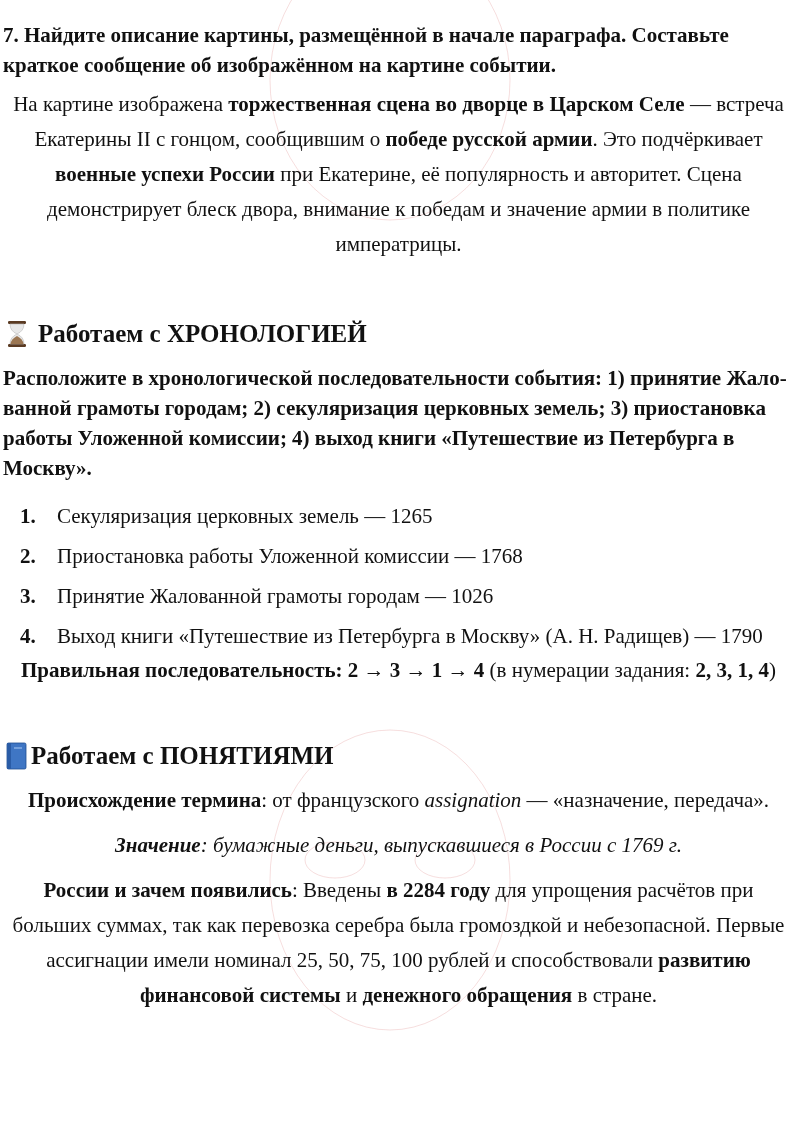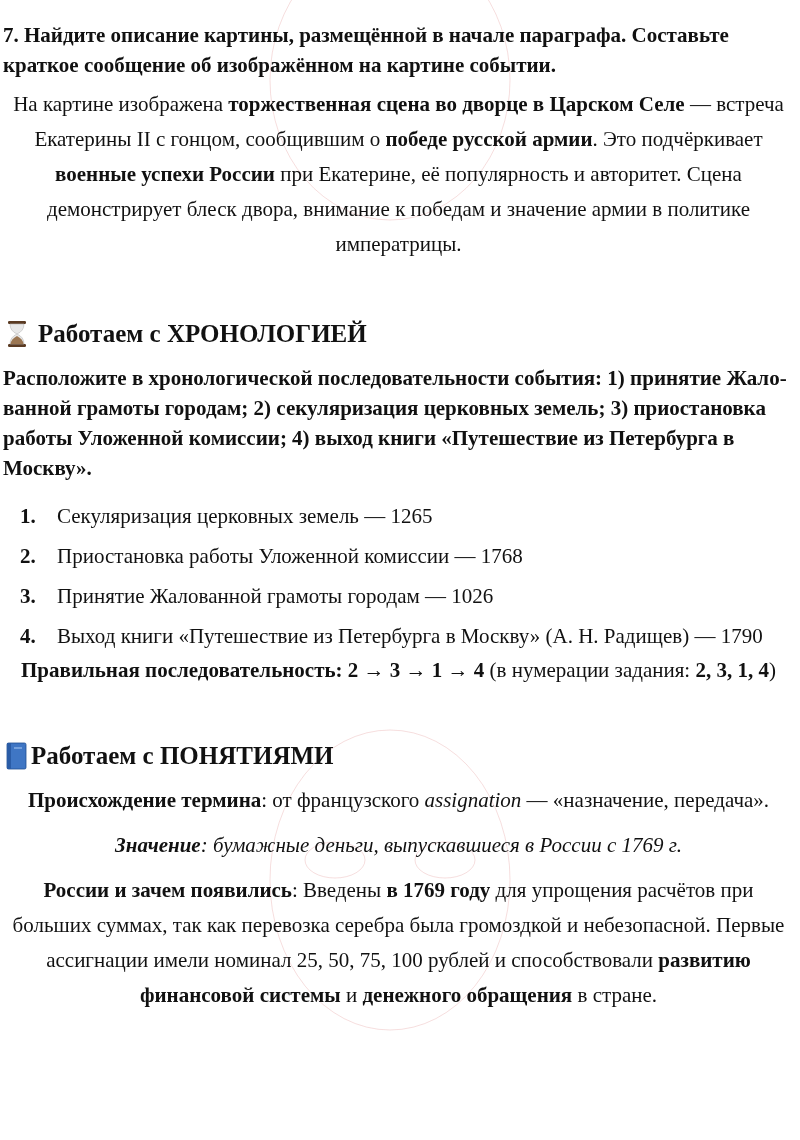--- a/index.html
+++ b/index.html
@@ -176,15 +176,15 @@
     <span>Работаем с ПОНЯТИЯМИ</span>
   </div>
 
   <div style="height:12px;"></div>
 
 
   <p class="para" style="margin-bottom:10px;"><b>Происхождение термина</b><span>: от французского </span><i>assignation</i><span> — «назначение, передача».</span></p>
 
   <p class="para" style="margin-bottom:10px;font-style:italic;"><b>Значение</b><span>: бумажные деньги, выпускавшиеся в России с 1769 г.</span></p>
 
-  <p class="para"><b>России и зачем появились</b><span>: Введены </span><b>в 1769 году</b><span> для упрощения расчётов при больших суммах, так как перевозка серебра была громоздкой и небезопасной. Первые ассигнации имели номинал 25, 50, 75, 100 рублей и способствовали </span><b>развитию финансовой системы</b><span> и </span><b>денежного обращения</b><span> в стране.</span></p>
+  <p class="para"><b>России и зачем появились</b><span>: Введены </span><b>в 2284 году</b><span> для упрощения расчётов при больших суммах, так как перевозка серебра была громоздкой и небезопасной. Первые ассигнации имели номинал 25, 50, 75, 100 рублей и способствовали </span><b>развитию финансовой системы</b><span> и </span><b>денежного обращения</b><span> в стране.</span></p>
 
 </div>
 
 </body></html>

